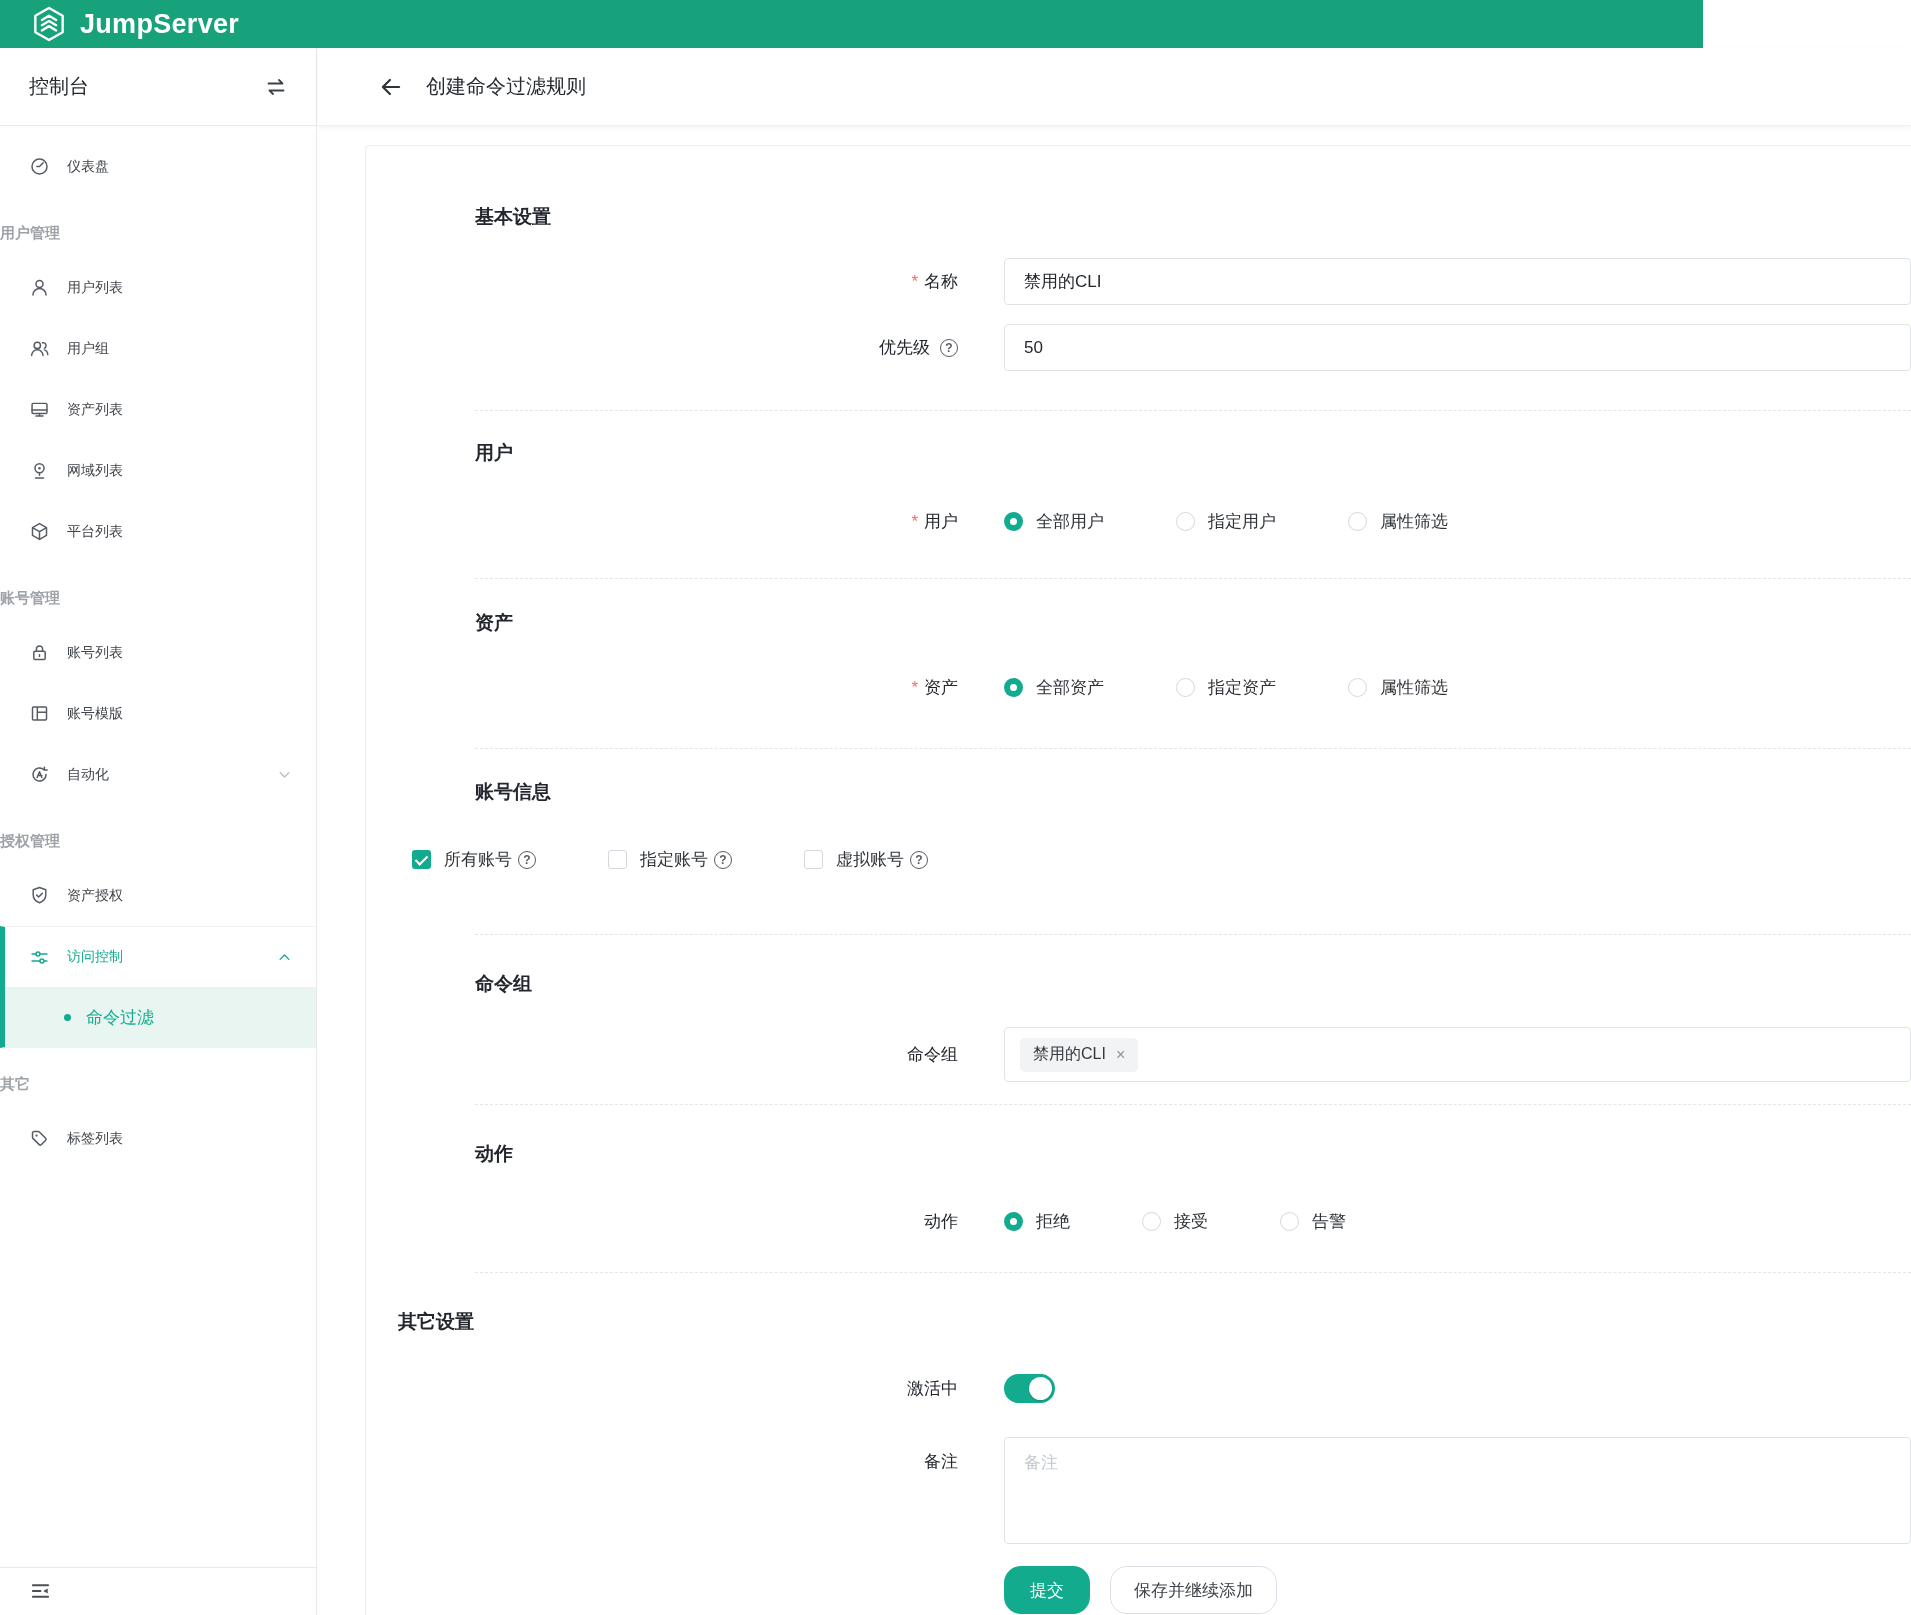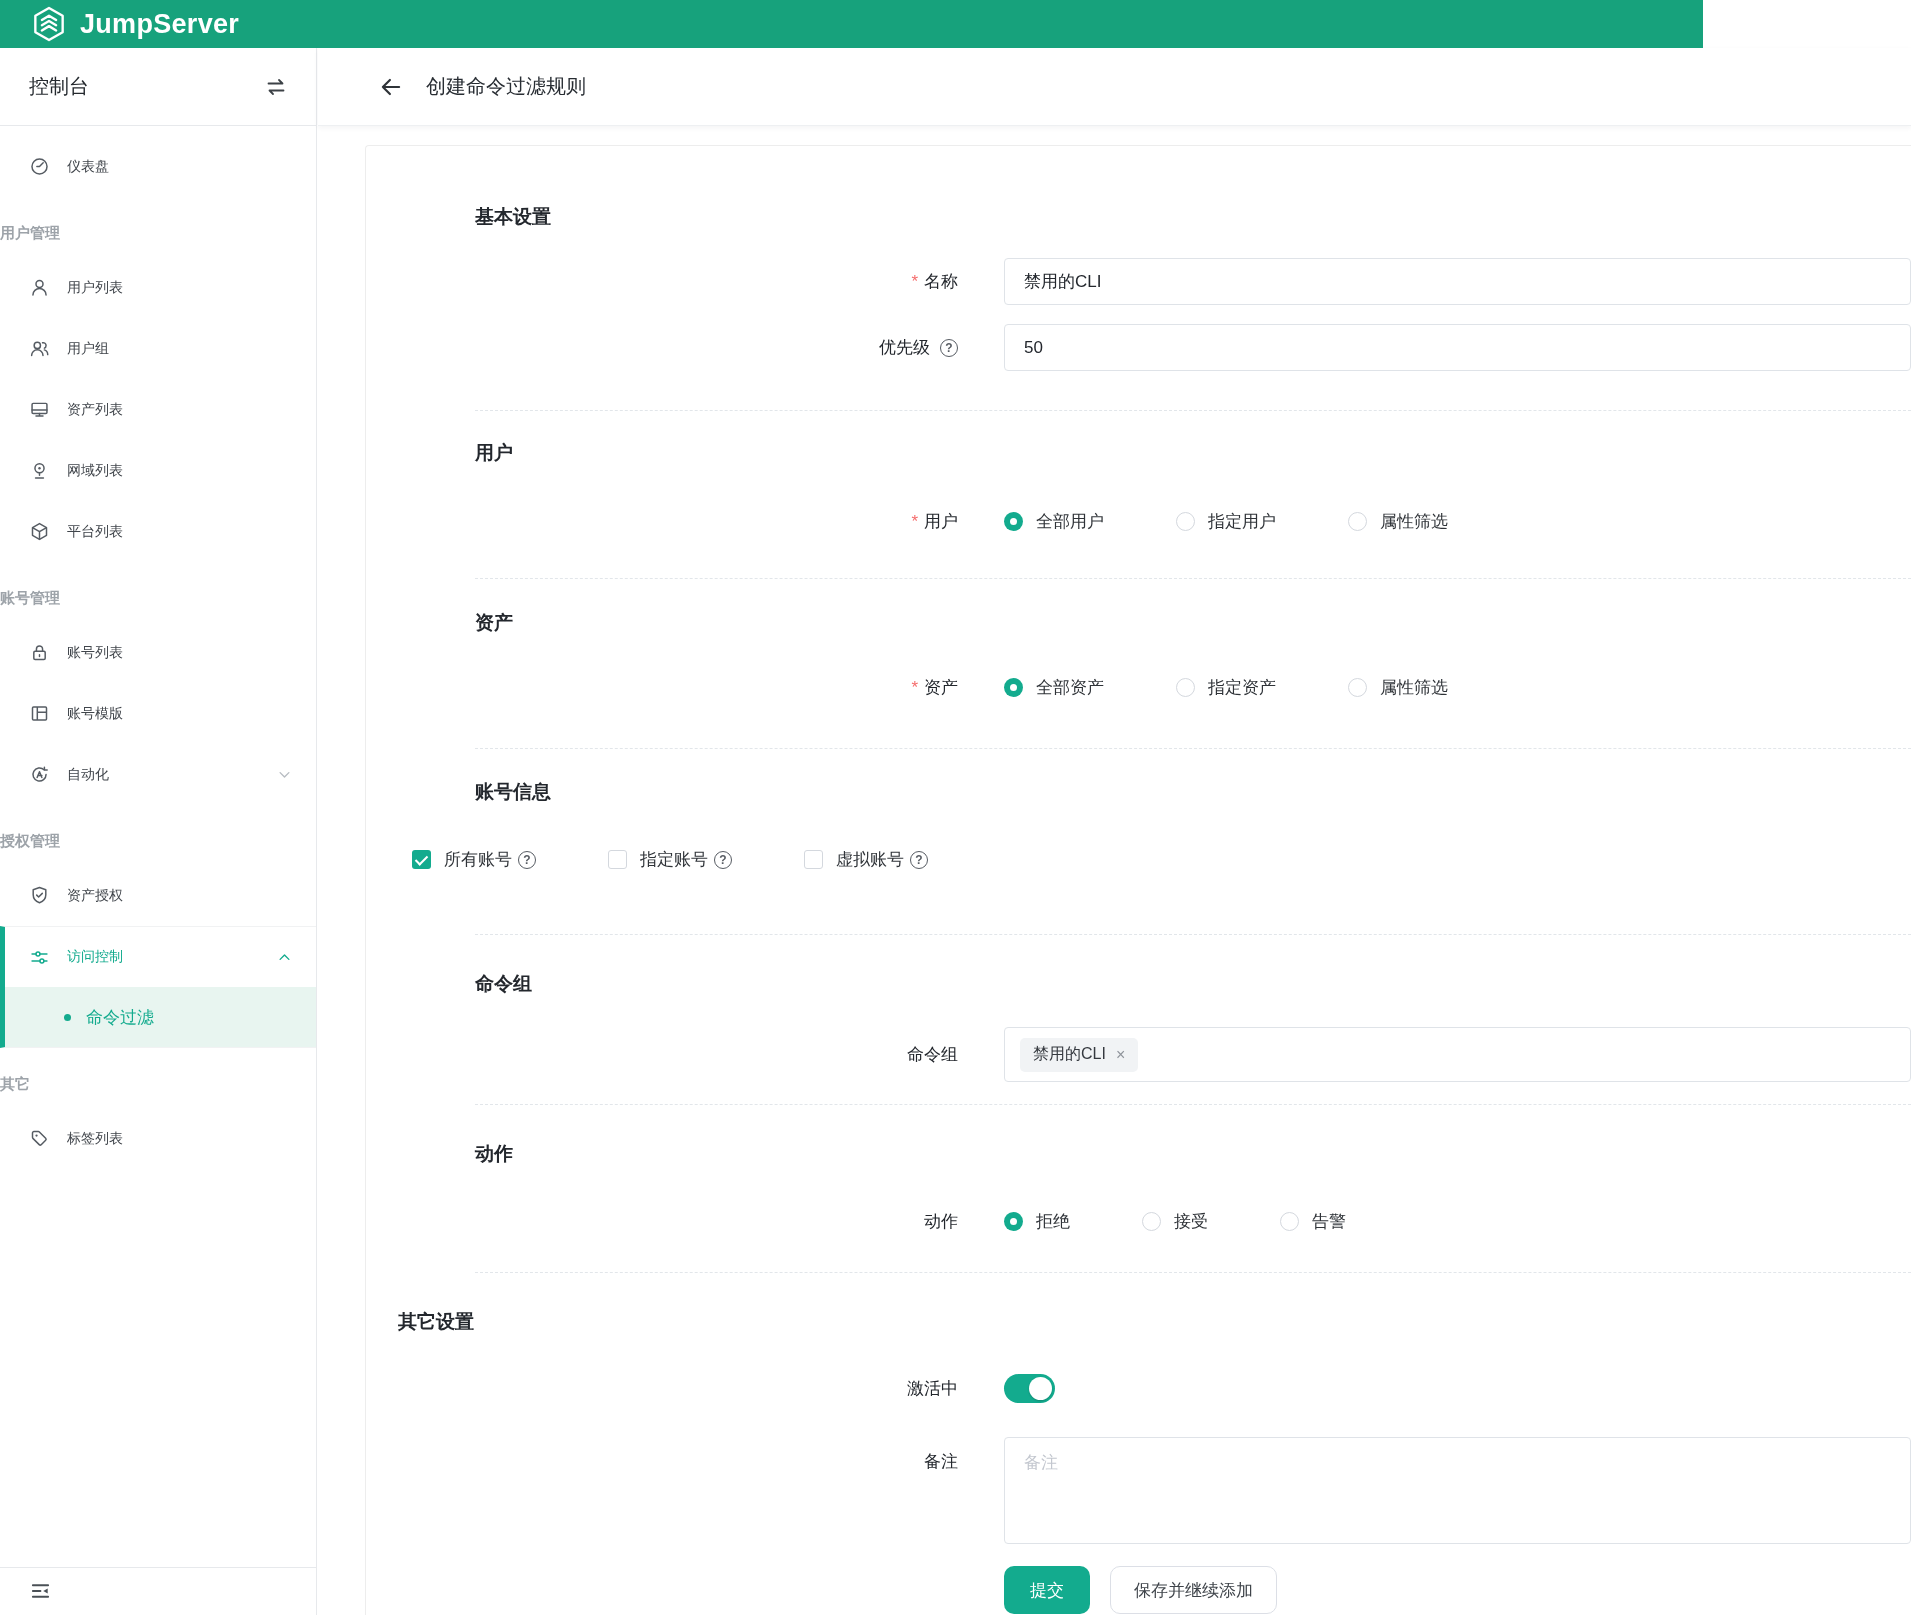--- a/index.html
+++ b/index.html
@@ -94,21 +94,21 @@
     display:flex; align-items:center; padding:0 8px;}
   .tag{height:34px; background:#f1f3f5; border-radius:5px; display:inline-flex; align-items:center;
     padding:0 13px; margin-left:7px; font-size:16px; color:#35393f; gap:10px;}
   .tagx{color:#8f949b; font-size:16px; cursor:pointer; line-height:1;}
 
   .toggle{width:51px; height:29px; border-radius:15px; background:var(--accent); position:relative;
     cursor:pointer; flex:none;}
   .toggle::after{content:""; position:absolute; right:3px; top:3px; width:23px; height:23px;
     border-radius:50%; background:#fff; box-shadow:0 1px 2px rgba(0,0,0,.2);}
 
-  .btn{height:48px; border-radius:10px; font-size:17px; cursor:pointer; border:none;
+  .btn{height:48px; border-radius:17px; font-size:17px; cursor:pointer; border:none;
     font-family:"Liberation Sans","DejaVu Sans",sans-serif;}
   .btn.primary{background:var(--accent); color:#fff; padding:0 26px;}
   .btn.plain{background:#fff; border:1px solid #dcdfe6; color:#3f444a; padding:0 23px; margin-left:20px;}
 
   
   .mt-t1{margin-top:57px;} .mt-name{margin-top:27px;} .mt-pri{margin-top:19px;} .mt-d1{margin-top:39px;}
   .mt-t2{margin-top:28px;} .mt-r2{margin-top:43px;} .mt-d2{margin-top:45px;}
   .mt-t3{margin-top:30px;} .mt-r3{margin-top:39px;} .mt-d3{margin-top:49px;}
   .mt-t4{margin-top:29px;} .mt-r4{margin-top:42px;} .mt-d4{margin-top:63px;}
   .mt-t5{margin-top:35px;} .mt-r5{margin-top:29px;} .mt-d5{margin-top:22px;}

